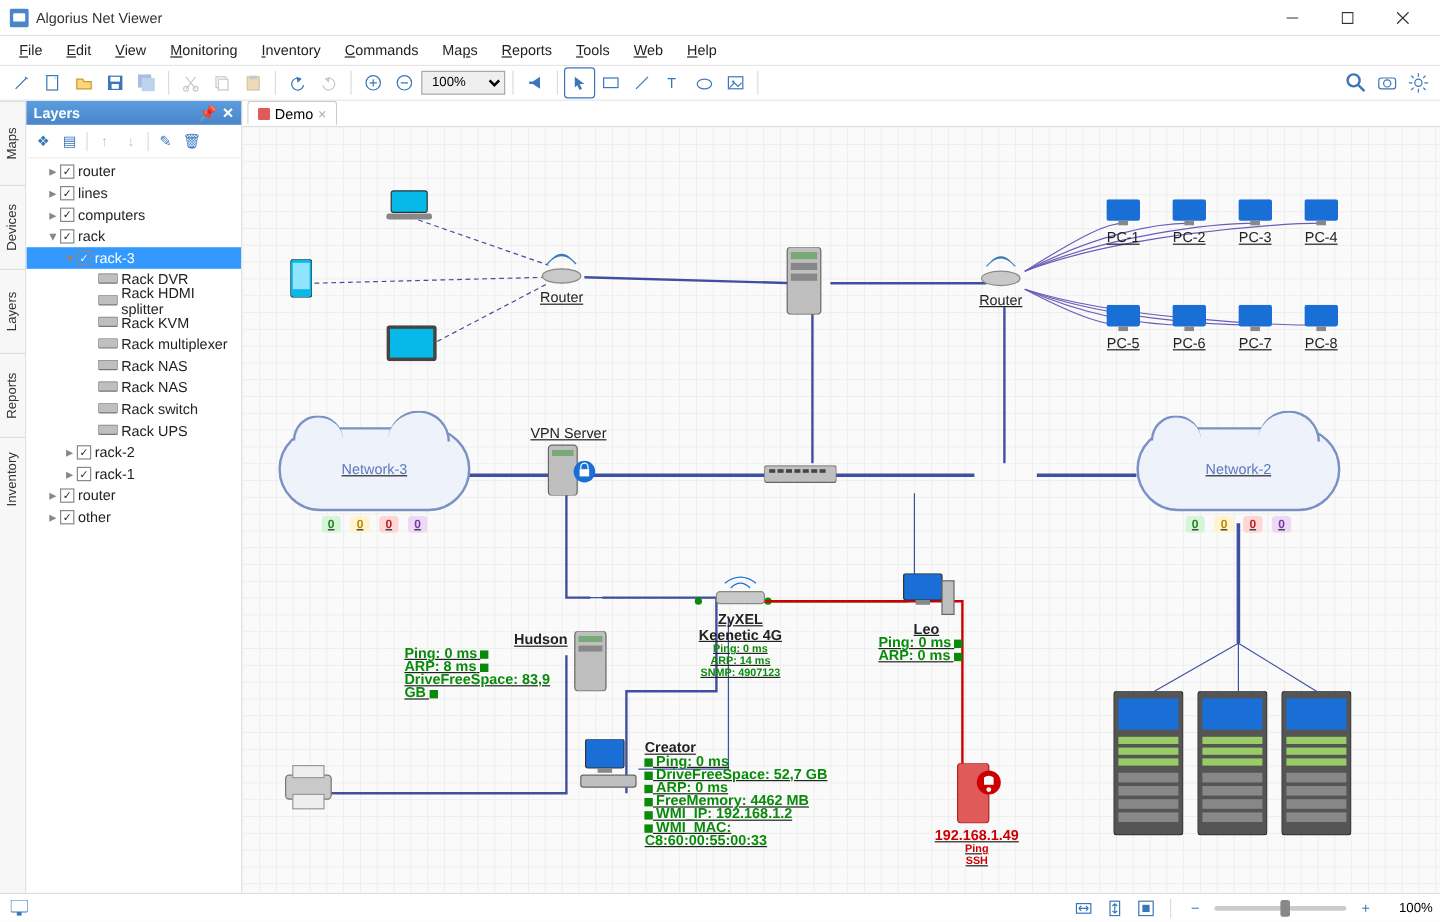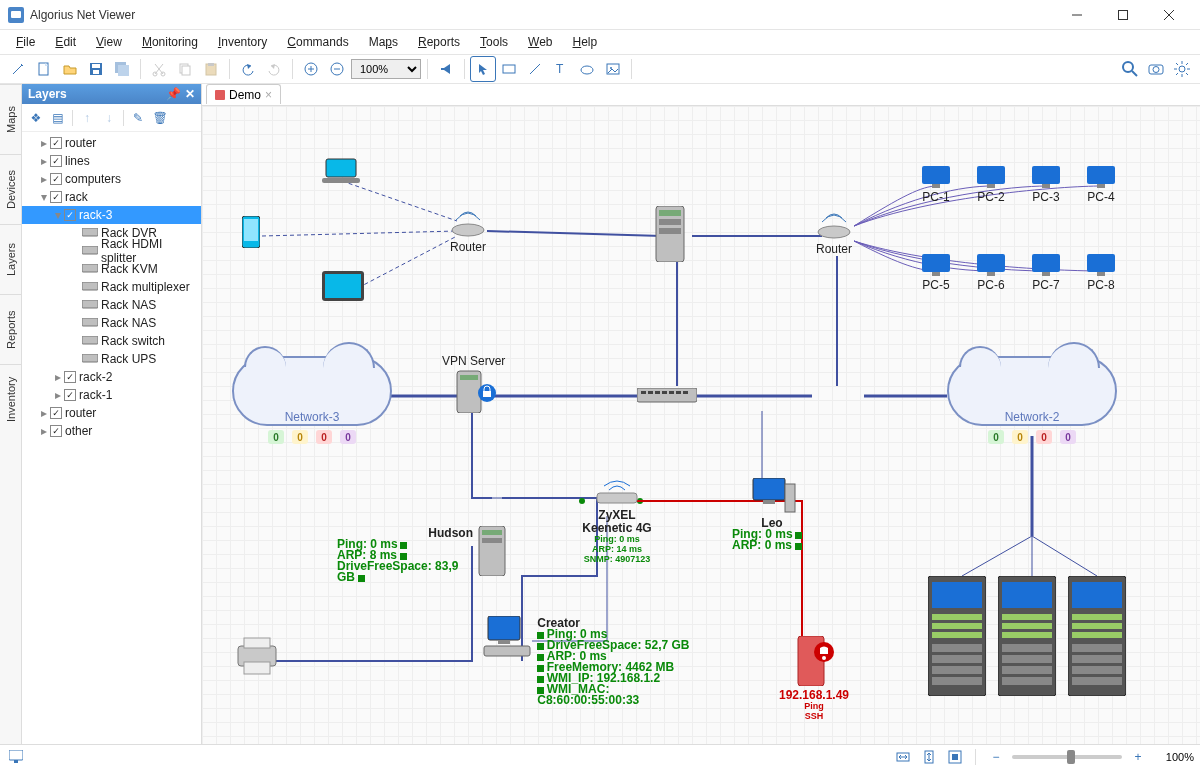--- a/index.html
+++ b/index.html
@@ -52,28 +52,28 @@
 
 .canvas-col { flex: 1; display: flex; flex-direction: column; }
 .tabs-row { height: 22px; display: flex; border-bottom: 1px solid #ddd; padding-left: 4px; }
 .tab { height: 20px; display: flex; align-items: center; padding: 0 8px; border: 1px solid #ccc; border-bottom: none; border-radius: 3px 3px 0 0; background: #fff; font-size: 11px; gap: 4px; cursor: pointer; }
 .tab .x { color: #aaa; }
 
 .canvas-wrap { flex: 1; position: relative; overflow: hidden; background: #fafafa; }
 .grid-bg { position: absolute; inset: 0; background-image: linear-gradient(#eee 1px, transparent 1px), linear-gradient(90deg, #eee 1px, transparent 1px); background-size: 14px 14px; }
 .diagram { position: absolute; inset: 0; }
 
-.node { position: absolute; text-align: center; font-size: 10px; color: #222; }
+.node { position: absolute; text-align: center; font-size: 10px; color: #222; text-decoration: underline; }
 .node .lbl { margin-top: 2px; line-height: 11px; }
 .node .stat { font-size: 9px; line-height: 10px; text-align: left; font-weight: bold; }
 .node .stat.green { color: #0a8a0a; }
 .node .stat.red { color: #c00; }
 .status-sq { display: inline-block; width: 7px; height: 7px; background: #0a8a0a; vertical-align: middle; }
 
-.cloud { border: 2px solid #7b90c4; border-radius: 50px; background: #eef2fb; display: flex; align-items: flex-end; justify-content: center; color: #5d77bb; font-size: 18px; position: relative; }
+.cloud { border: 2px solid #7b90c4; border-radius: 50px; background: #eef2fb; display: flex; align-items: center; justify-content: center; color: #5d77bb; font-size: 18px; position: relative; }
 .cloud::before, .cloud::after { content: ""; position: absolute; background: #eef2fb; border: 2px solid #7b90c4; border-radius: 50%; }
 .cloud::before { width: 40px; height: 40px; top: -12px; left: 10px; border-bottom: none; border-right: none; clip-path: inset(0 0 50% 0); }
 .cloud::after  { width: 50px; height: 50px; top: -16px; right: 15px; border-bottom: none; border-left: none; clip-path: inset(0 0 50% 0); }
 
 .badge-row { display: flex; gap: 8px; justify-content: center; margin-top: 4px; }
 .badge { width: 16px; height: 14px; border-radius: 3px; font-size: 10px; font-weight: bold; display: flex; align-items: center; justify-content: center; }
 .b-green{ background:#d6f5d6; color:#2a7a2a } .b-yellow{ background:#fff4cc; color:#b8860b }
 .b-red{ background:#ffd6d6; color:#b22 } .b-purple{ background:#ecd9f5; color:#7a3a9e }
 
 

